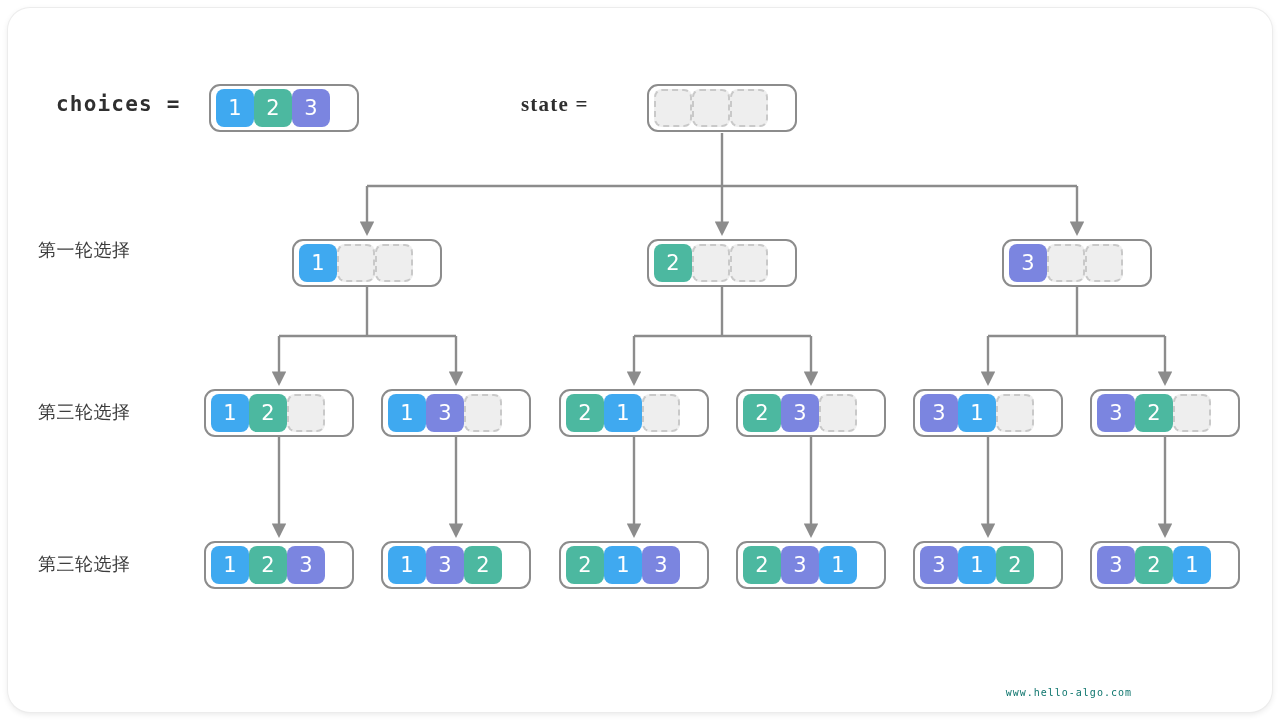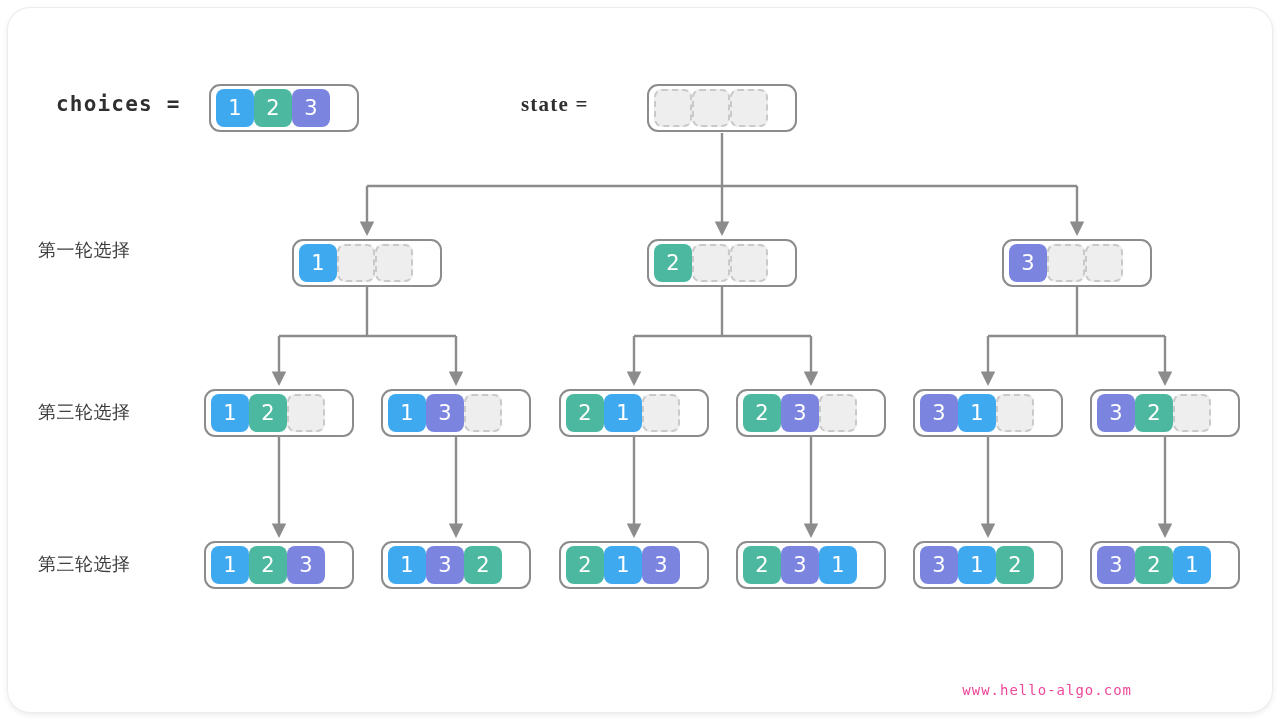--- a/index.html
+++ b/index.html
@@ -82,22 +82,22 @@
   .cell.empty {
     background: #eeeeee;
     border: 2px dashed #c9c9c9;
     color: transparent;
   }
   .watermark {
     position: absolute;
     right: 30px;
     bottom: 22px;
     font-family: "DejaVu Sans Mono", "Liberation Mono", monospace;
-    font-size: 14px;
-    color: #ec4899;
+    font-size: 10px;
+    color: #0f766e;
     letter-spacing: 1px;
   }
 </style>
 </head>
 <body>
 
 <div id="stage">
   <div id="card"></div>
 
   <svg id="wires" viewBox="0 0 1280 720" xmlns="http://www.w3.org/2000/svg">

